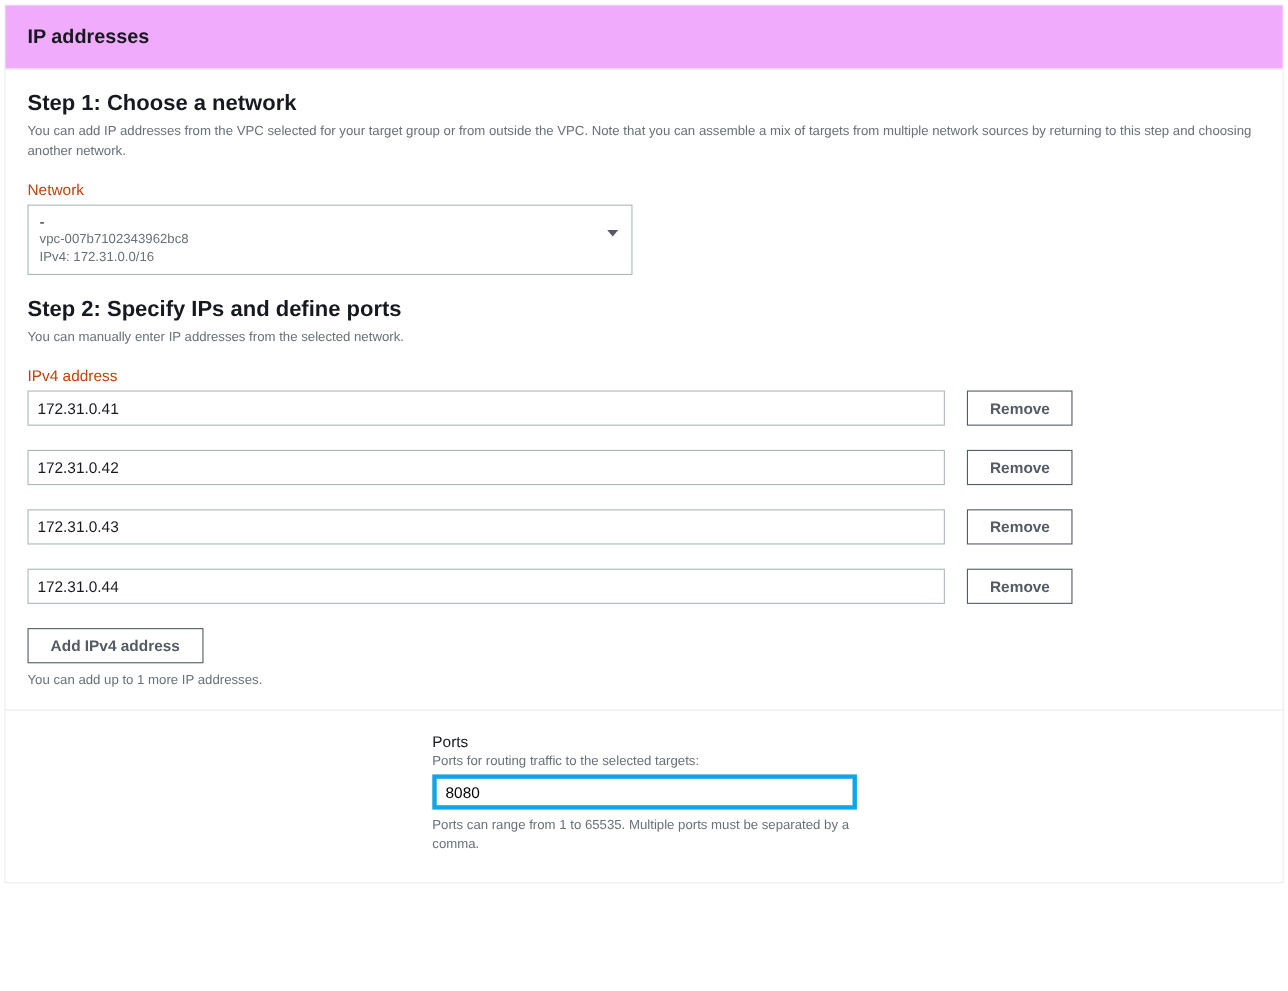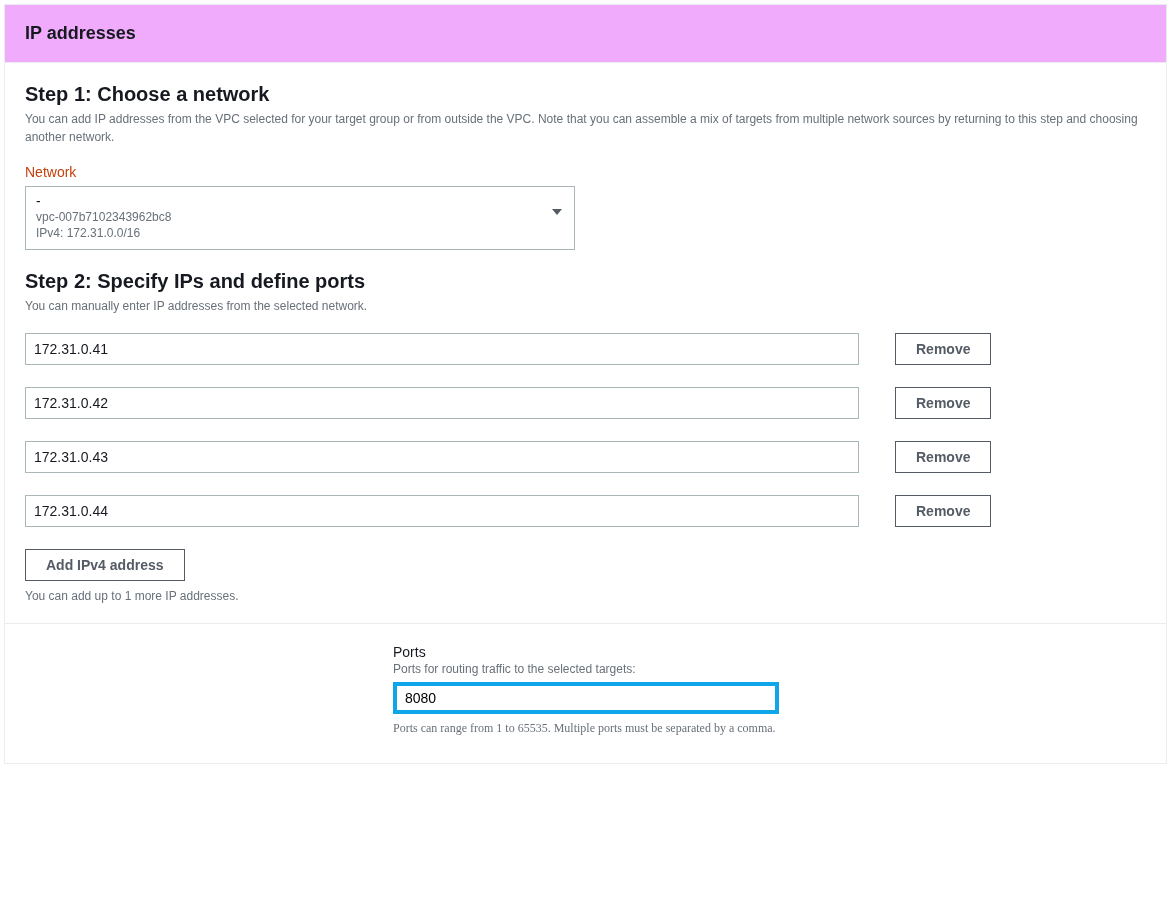--- a/index.html
+++ b/index.html
@@ -61,21 +61,21 @@
     width: 0; height: 0;
     border-left: 5px solid transparent;
     border-right: 5px solid transparent;
     border-top: 6px solid #545b64;
   }
   .select-main { font-size: 14px; color: #16191f; }
   .select-sub { font-size: 12px; color: #687078; line-height: 1.35; }
   .ip-row {
     display: flex;
     align-items: center;
-    gap: 36px;
+    gap: 20px;
     margin-bottom: 22px;
   }
   .ip-input {
     width: 834px;
     height: 32px;
     border: 1px solid #aab7b8;
     padding: 4px 8px;
     font-size: 14px;
     color: #16191f;
     font-family: inherit;
@@ -126,21 +126,20 @@
     border: 4px solid #0ea5e9;
     padding: 4px 8px;
     font-size: 14px;
     font-family: inherit;
   }
   .ports-hint {
     font-size: 12px;
     color: #687078;
     margin-top: 6px;
     line-height: 1.4;
-    font-family: Liberation Serif, serif;
   }
   .center-row {
     display: flex;
     justify-content: center;
     margin-top: 28px;
   }
   .include-btn {
     padding: 8px 20px;
     height: auto;
   }
@@ -170,20 +169,21 @@
       <div class="select-sub">vpc-007b7102343962bc8</div>
       <div class="select-sub">IPv4: 172.31.0.0/16</div>
       <div class="select-arrow"></div>
     </div>
   </div>
 
   <div class="section" style="padding-top:0;">
     <h2 class="step-title">Step 2: Specify IPs and define ports</h2>
     <p class="desc">You can manually enter IP addresses from the selected network.</p>
 
+    <label class="label">IPv4 address</label>
 
     <div class="ip-row">
       <input class="ip-input" type="text" value="172.31.0.41" style="">
       <button class="btn remove-btn">Remove</button>
     </div>
     <div class="ip-row">
       <input class="ip-input" type="text" value="172.31.0.42" style="">
       <button class="btn remove-btn">Remove</button>
     </div>
     <div class="ip-row">

